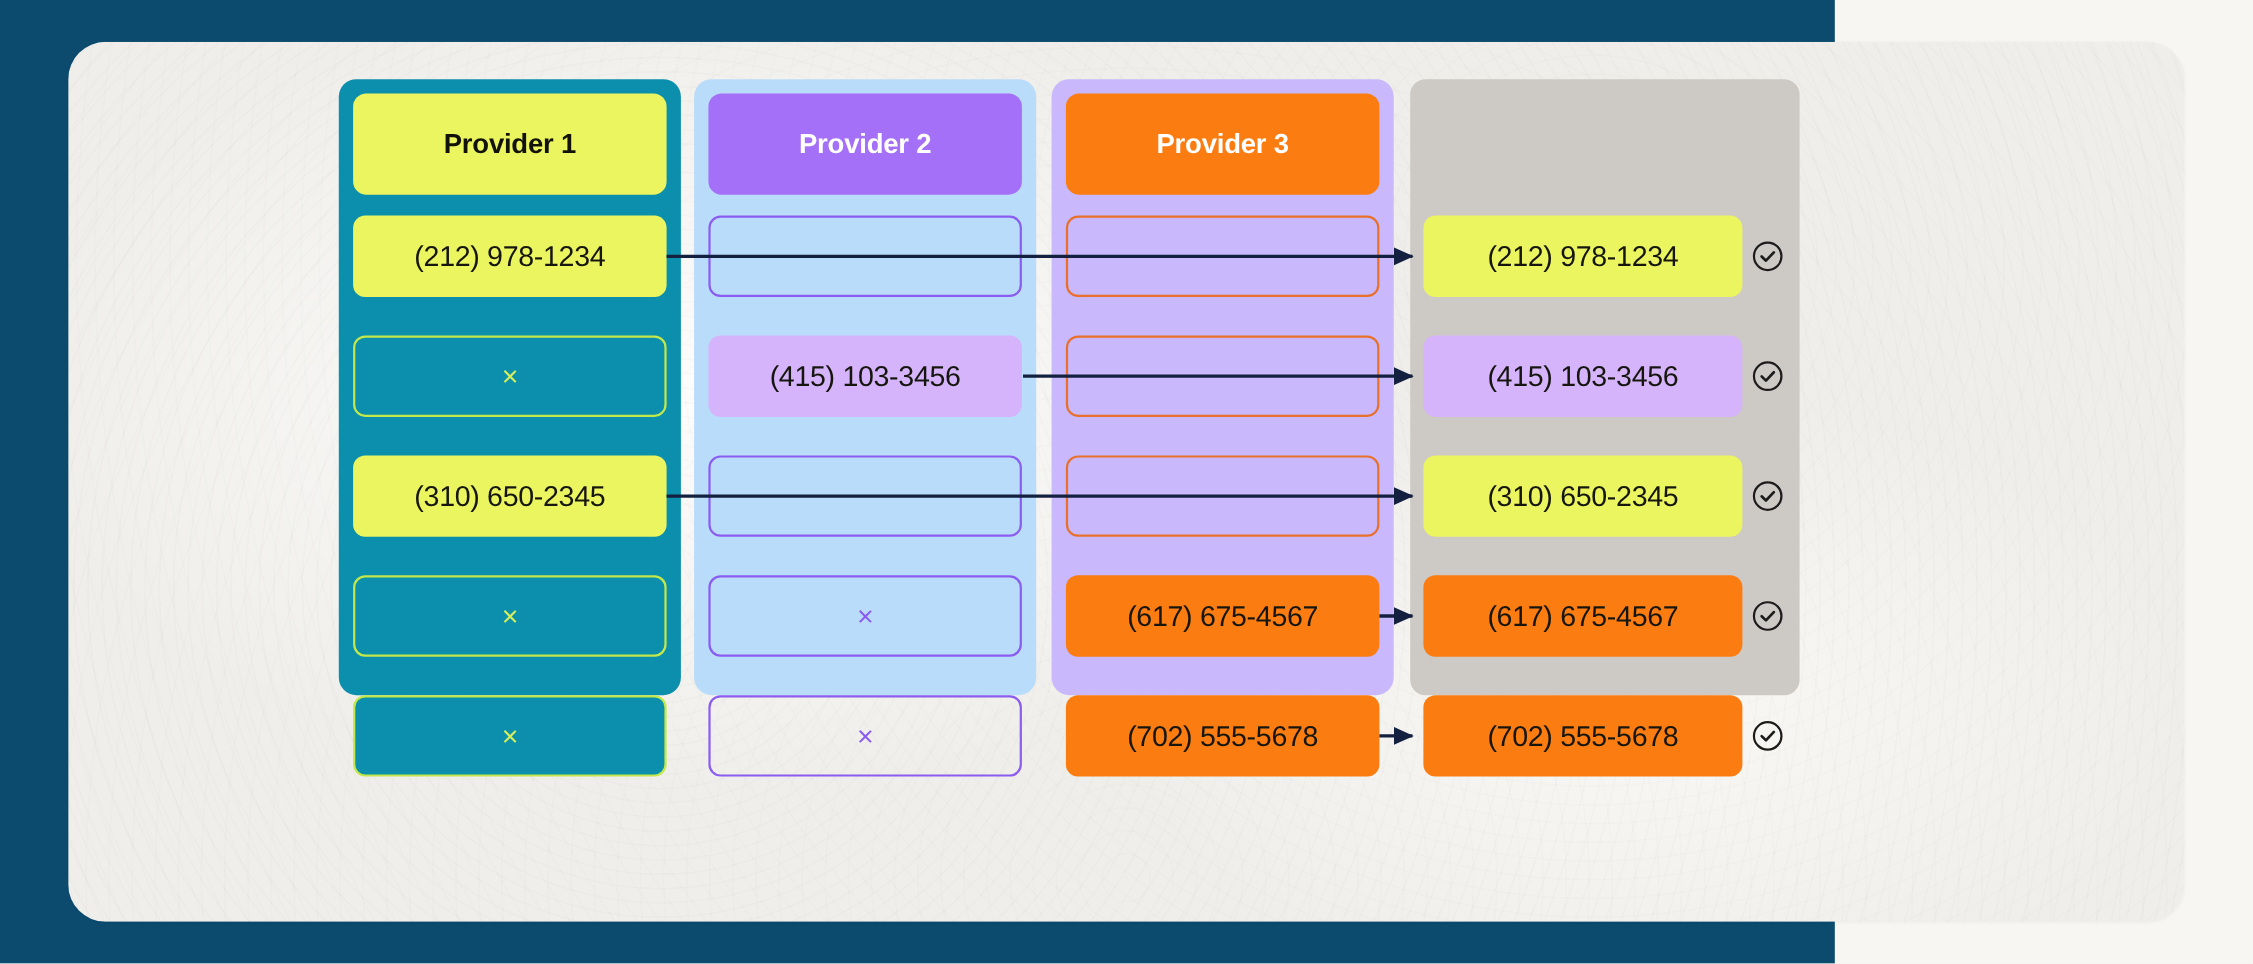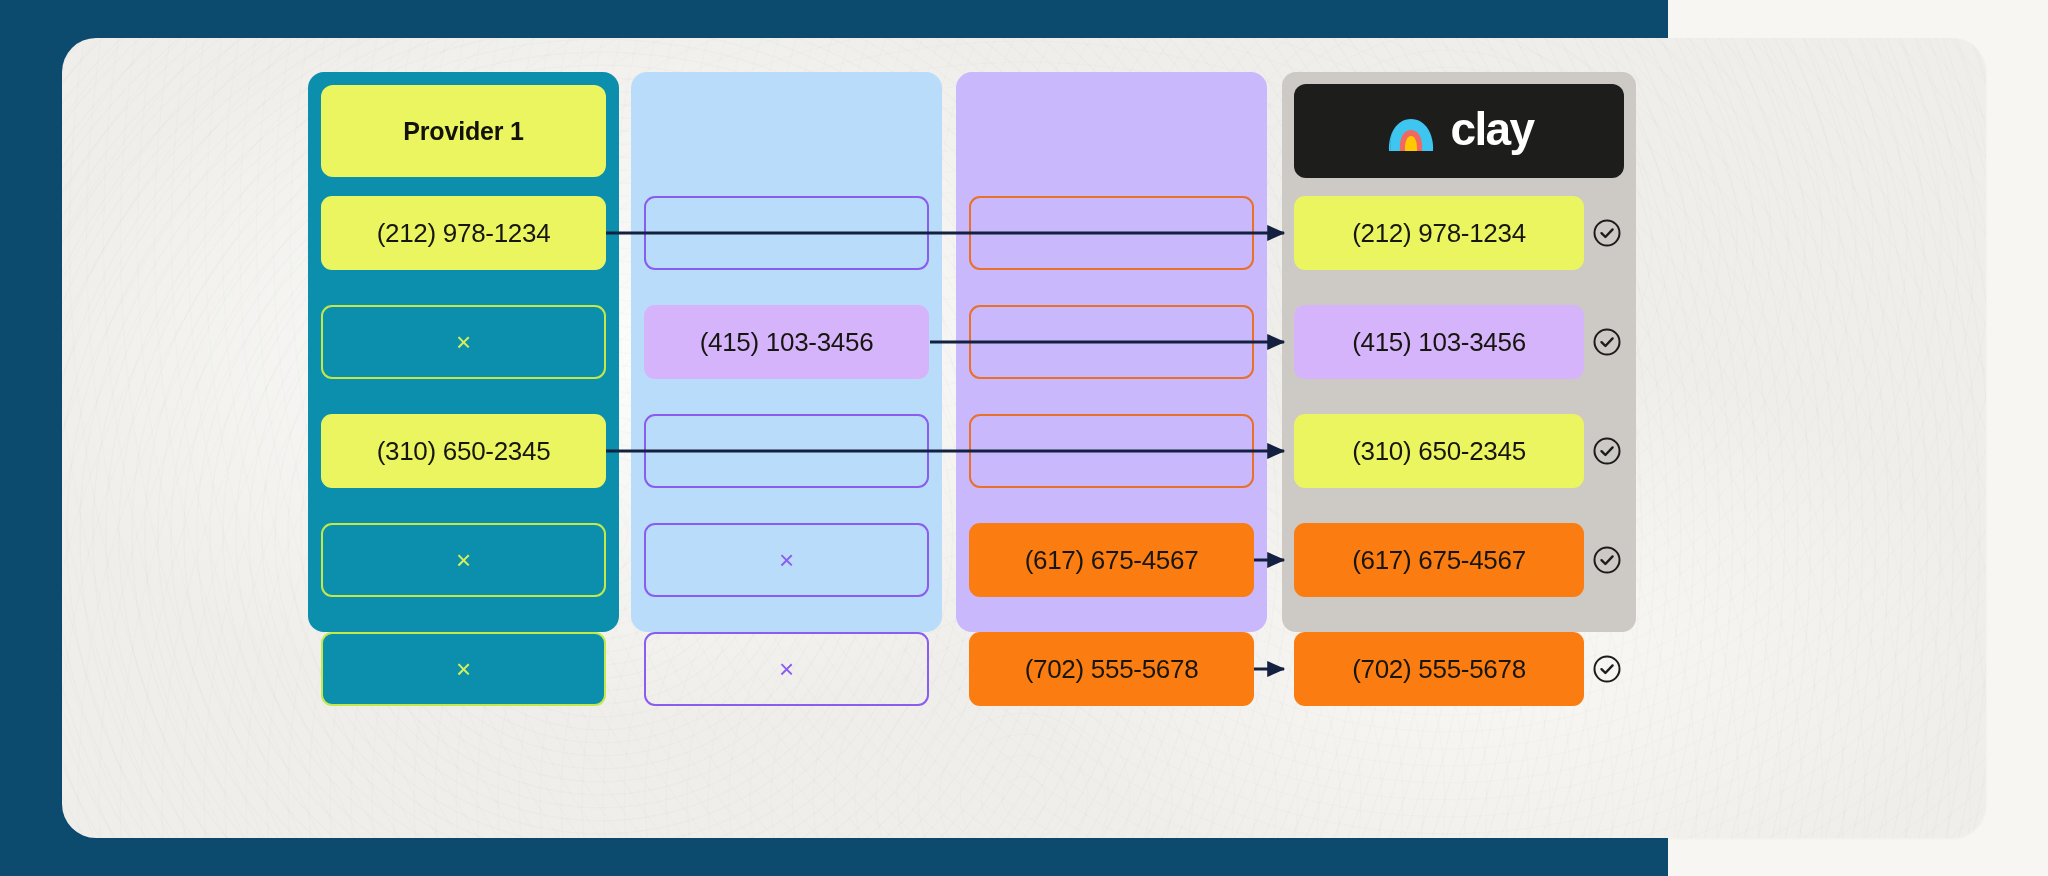--- a/index.html
+++ b/index.html
@@ -166,20 +166,21 @@
       <div class="cell empty" style="top:451px; background:#0b8fad; border:2px solid #c3e84a;">
         <span class="xmark" style="color:#d7ef5a;">×</span>
       </div>
 
       <div class="cell empty" style="top:560px; background:#0b8fad; border:2px solid #c3e84a;">
         <span class="xmark" style="color:#d7ef5a;">×</span>
       </div>
     </div>
 
     <div class="col" style="left:569px; background:#badcfb;">
+      <div class="col-header" style="background:#a370f7; color:#ffffff;">Provider 2</div>
 
       <div class="cell empty" style="top:124px; background:transparent; border:2px solid #8a5cf0;">
         <span></span>
       </div>
 
       <div class="cell" style="top:233px; background:#d5b4fb;">(415) 103-3456</div>
 
       <div class="cell empty" style="top:342px; background:transparent; border:2px solid #8a5cf0;">
         <span></span>
       </div>
@@ -187,51 +188,41 @@
       <div class="cell empty" style="top:451px; background:transparent; border:2px solid #8a5cf0;">
         <span class="xmark" style="color:#8a5cf0;">×</span>
       </div>
 
       <div class="cell empty" style="top:560px; background:transparent; border:2px solid #8a5cf0;">
         <span class="xmark" style="color:#8a5cf0;">×</span>
       </div>
     </div>
 
     <div class="col" style="left:894px; background:#c9b8fb;">
+      <div class="col-header" style="background:#fb7c10; color:#ffffff;">Provider 3</div>
 
       <div class="cell empty" style="top:124px; background:transparent; border:2px solid #e8702a;">
         <span></span>
       </div>
 
       <div class="cell empty" style="top:233px; background:transparent; border:2px solid #e8702a;">
         <span></span>
       </div>
 
       <div class="cell empty" style="top:342px; background:transparent; border:2px solid #e8702a;">
         <span></span>
       </div>
 
       <div class="cell" style="top:451px; background:#fb7c10;">(617) 675-4567</div>
 
       <div class="cell" style="top:560px; background:#fb7c10;">(702) 555-5678</div>
     </div>
 
     <div class="col clay" style="left:1220px; background:#cdc9c4;">
 
-      <div class="col-header">
-        <span>
-          <svg class="clay-logo-mark" viewBox="0 0 54 44" xmlns="http://www.w3.org/2000/svg">
-            <path d="M5 42 C4 26 12 10 27 10 C42 10 50 26 49 42 Z" fill="#3ec6f0"></path>
-            <path d="M7 42 C7 41 6 30 9 22 C6 29 6 36 6.5 42 Z" fill="#2aa8d6"></path>
-            <path d="M16 42 C15 30 19 21 27 21 C35 21 39 30 38 42 Z" fill="#f2675f"></path>
-            <path d="M21 42 C20.5 33 23 27 27 27 C31 27 33.5 33 33 42 Z" fill="#ffc800"></path>
-          </svg>
-        </span>
-        <span class="clay-wordmark">clay</span>
-      </div>
 
       <div class="cell" style="top:124px; background:#ebf560;">(212) 978-1234</div>
       <div class="cell" style="top:233px; background:#d5b4fb;">(415) 103-3456</div>
       <div class="cell" style="top:342px; background:#ebf560;">(310) 650-2345</div>
       <div class="cell" style="top:451px; background:#fb7c10;">(617) 675-4567</div>
       <div class="cell" style="top:560px; background:#fb7c10;">(702) 555-5678</div>
 
       <span class="check-icon" style="left:310px; top:161px;">
         <svg viewBox="0 0 30 30" xmlns="http://www.w3.org/2000/svg">
           <circle cx="15" cy="15" r="12.5" fill="none" stroke="#1c1c1c" stroke-width="2"></circle>

